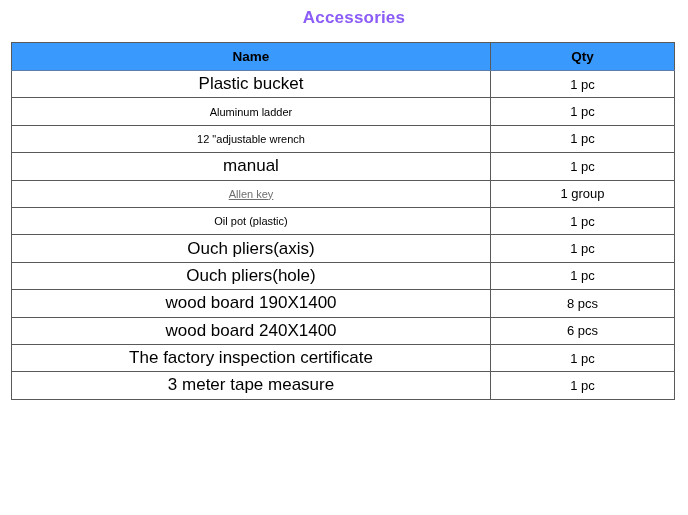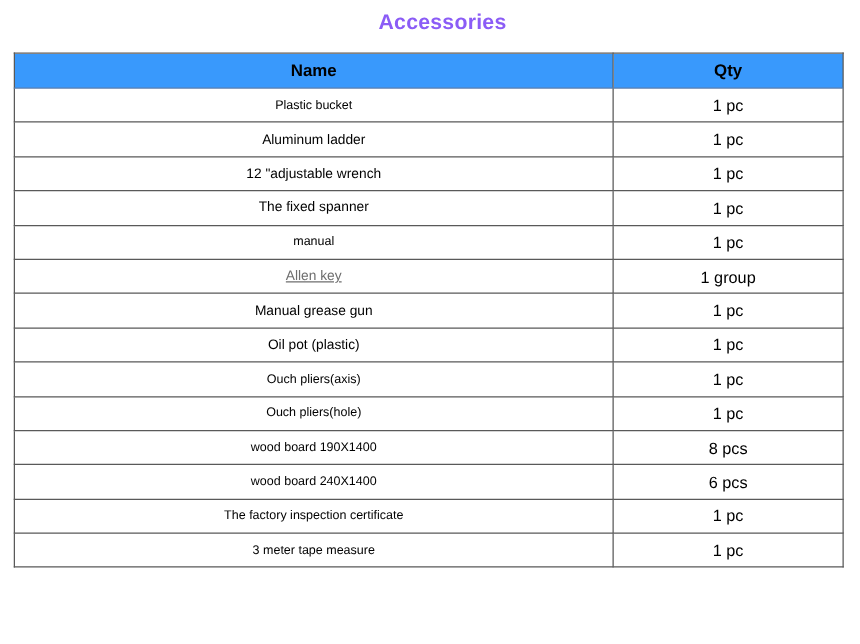--- a/index.html
+++ b/index.html
@@ -51,21 +51,21 @@
   table.acc th {
     height: 27px;
     font-size: 13.5px;
     font-weight: bold;
     color: #000000;
   }
   table.acc td {
     height: 26.4px;
     font-size: 13px;
   }
-  td.name-cell.lg { font-size: 10px; }
+  td.name-cell.lg { font-size: 17px; }
   td.name-cell.sm { font-size: 11px; }
   td.name-cell.muted { color: #6e6e6e; text-decoration: underline; }
   tr.header-row th { background: #3999FC; border-bottom-color: #5b7fae; }
 </style>
 </head>
 <body>
 
 <div class="page">
 
   <div class="title">Accessories</div>
@@ -88,34 +88,26 @@
   </tr>
         <tr>
     <td class="name-cell sm">Aluminum ladder</td>
     <td class="qty-cell">1 pc</td>
   </tr>
         <tr>
     <td class="name-cell sm">12 "adjustable wrench</td>
     <td class="qty-cell">1 pc</td>
   </tr>
         <tr>
-    <td class="name-cell sm">The fixed spanner</td>
-    <td class="qty-cell">1 pc</td>
-  </tr>
-        <tr>
     <td class="name-cell lg">manual</td>
     <td class="qty-cell">1 pc</td>
   </tr>
         <tr>
     <td class="name-cell sm muted">Allen key</td>
     <td class="qty-cell">1 group</td>
-  </tr>
-        <tr>
-    <td class="name-cell sm">Manual grease gun</td>
-    <td class="qty-cell">1 pc</td>
   </tr>
         <tr>
     <td class="name-cell sm">Oil pot (plastic)</td>
     <td class="qty-cell">1 pc</td>
   </tr>
         <tr>
     <td class="name-cell lg">Ouch pliers(axis)</td>
     <td class="qty-cell">1 pc</td>
   </tr>
         <tr>

